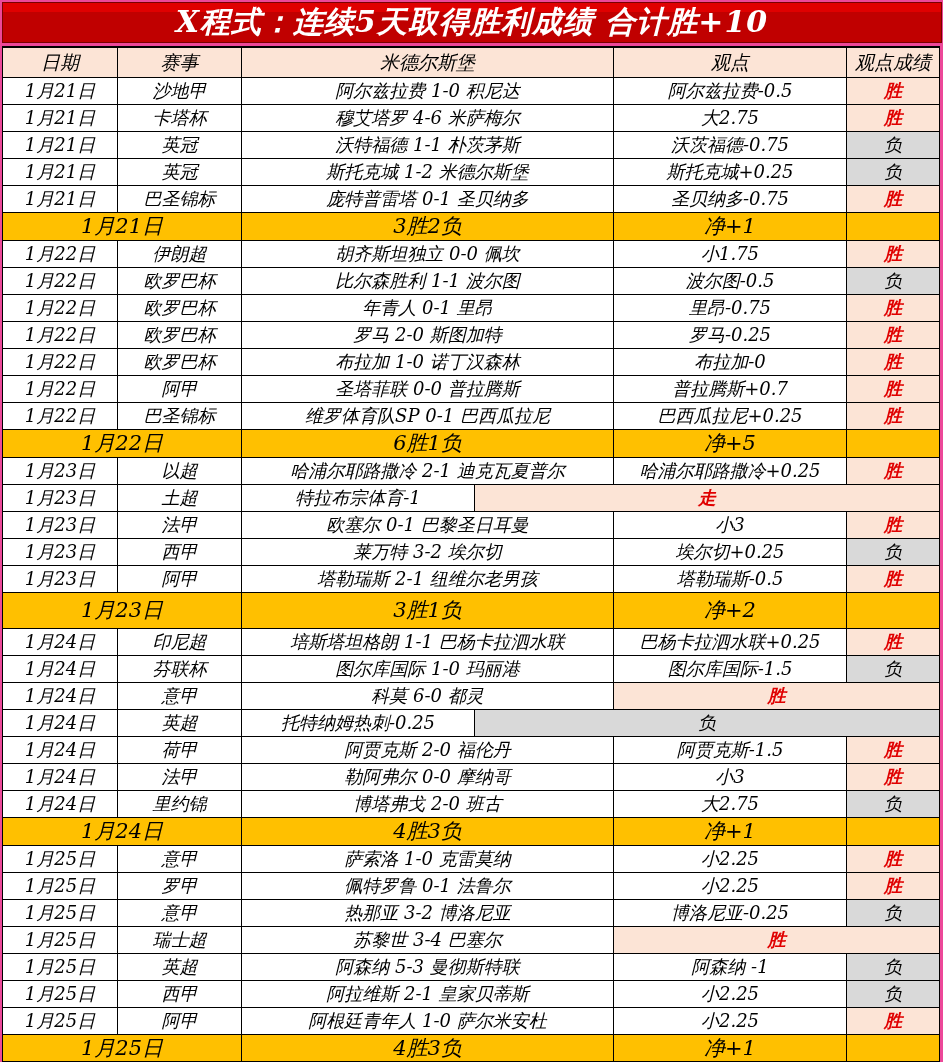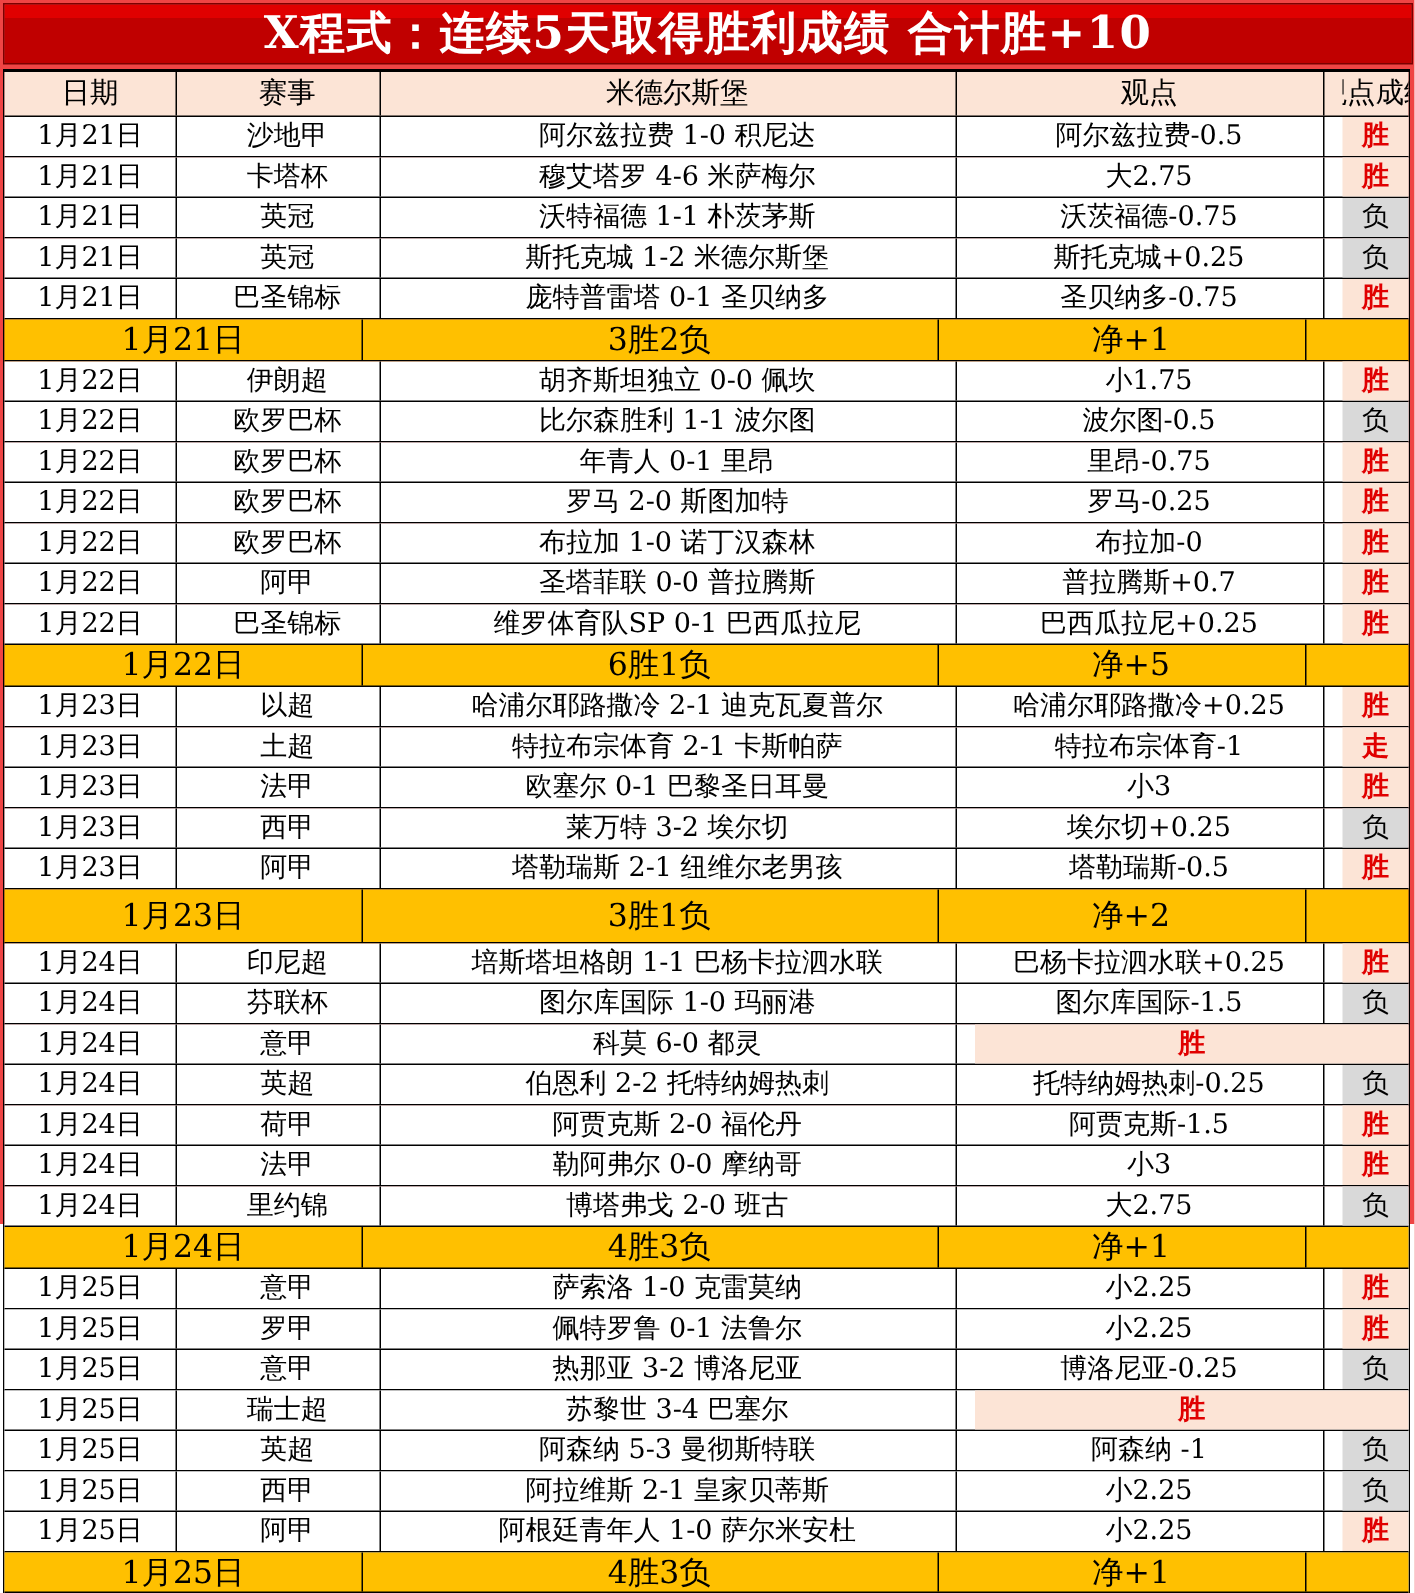--- a/index.html
+++ b/index.html
@@ -2,33 +2,33 @@
 <html><head>
 <meta charset="utf-8">
 <style>
   html,body { margin:0; padding:0; background:#ffffff; }
   * { box-sizing:border-box; }
   body {
     width:943px; height:1062px;
     font-family:"DejaVu Serif","Liberation Serif",serif;
     color:#000;
   }
-  .sheet { width:943px; height:816px; padding:2px 1px 0 2px; background:#ef4444; }
+  .sheet { width:943px; height:1062px; padding:2px 1px 0 2px; background:#ec4899;font-style:italic; }
 
   .title-bar {
     height:41px;
     background:linear-gradient(180deg,#e00000 0px,#e00000 9px,#c00000 9px,#c00000 100%);
     border:1px solid #7a0000;
     display:flex; align-items:center; justify-content:center;
     color:#ffffff; font-size:30px; font-weight:bold; letter-spacing:1px;
     margin-bottom:3px;
   }
 
   .grid { border:1px solid #000; border-top:2px solid #000; width:938px; }
-  .row { display:flex; border-bottom:1px solid #000; background:#fff;gap:12px; }
+  .row { display:flex; border-bottom:1px solid #000; background:#fff; }
   .row:last-child { border-bottom:2px solid #000; }
   .cell {
     display:flex; align-items:center; justify-content:center;
     border-right:1px solid #000;
     font-size:18px; line-height:1; white-space:nowrap; overflow:hidden;
   }
   .cell:last-child { border-right:none; }
 
   .c1 { width:115px; }
   .c2 { width:124px; }
@@ -164,21 +164,20 @@
       <div class="row data-row">
         <div class="cell c1">1月23日</div>
         <div class="cell c2">以超</div>
         <div class="cell c3">哈浦尔耶路撒冷 2-1 迪克瓦夏普尔</div>
         <div class="cell c4">哈浦尔耶路撒冷+0.25</div>
         <div class="cell c5 res-win">胜</div>
       </div>
       <div class="row data-row">
         <div class="cell c1">1月23日</div>
         <div class="cell c2">土超</div>
-        <div class="cell c3">特拉布宗体育 2-1 卡斯帕萨</div>
         <div class="cell c4">特拉布宗体育-1</div>
         <div class="cell c5 res-push">走</div>
       </div>
       <div class="row data-row">
         <div class="cell c1">1月23日</div>
         <div class="cell c2">法甲</div>
         <div class="cell c3">欧塞尔 0-1 巴黎圣日耳曼</div>
         <div class="cell c4">小3</div>
         <div class="cell c5 res-win">胜</div>
       </div>
@@ -218,21 +217,20 @@
       </div>
       <div class="row data-row">
         <div class="cell c1">1月24日</div>
         <div class="cell c2">意甲</div>
         <div class="cell c3">科莫 6-0 都灵</div>
         <div class="cell c5 res-win">胜</div>
       </div>
       <div class="row data-row">
         <div class="cell c1">1月24日</div>
         <div class="cell c2">英超</div>
-        <div class="cell c3">伯恩利 2-2 托特纳姆热刺</div>
         <div class="cell c4">托特纳姆热刺-0.25</div>
         <div class="cell c5 res-loss">负</div>
       </div>
       <div class="row data-row">
         <div class="cell c1">1月24日</div>
         <div class="cell c2">荷甲</div>
         <div class="cell c3">阿贾克斯 2-0 福伦丹</div>
         <div class="cell c4">阿贾克斯-1.5</div>
         <div class="cell c5 res-win">胜</div>
       </div>

